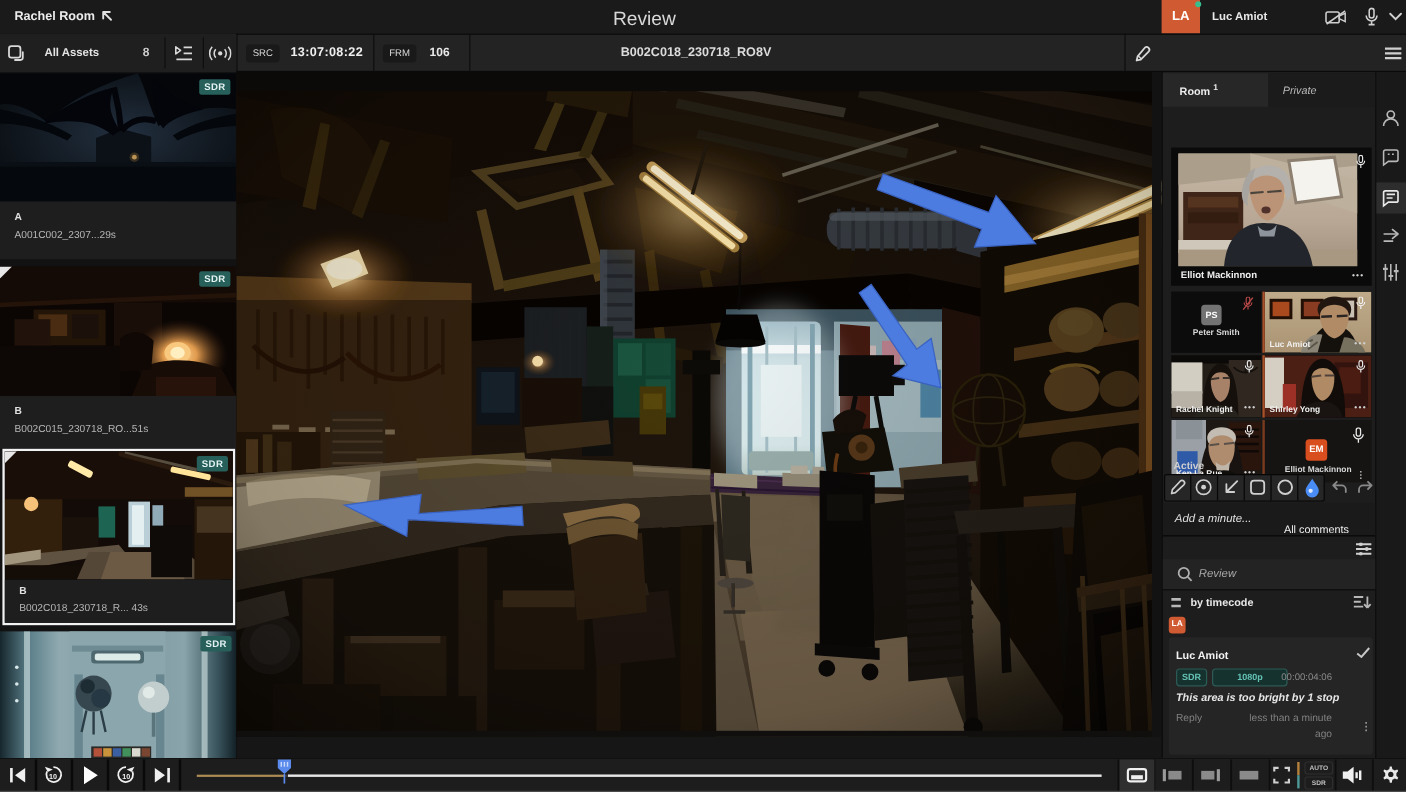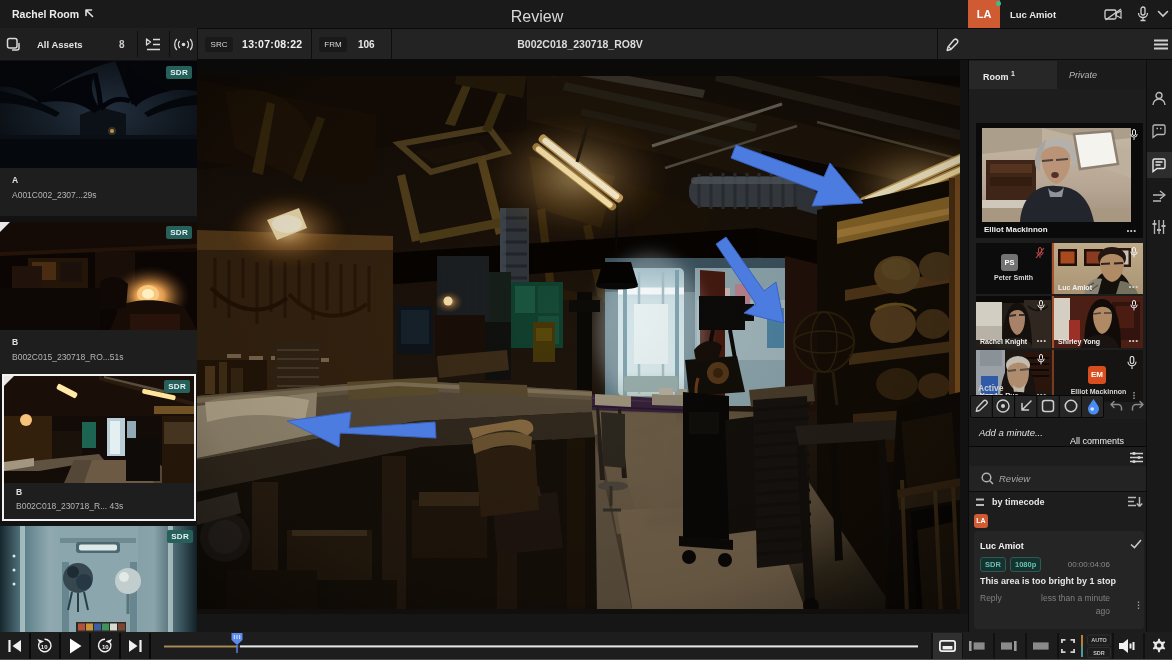--- a/index.html
+++ b/index.html
@@ -792,23 +792,23 @@
     <path d="M11.5 1 L11.5 10 M11.5 10.5 L8.8 7.5 M11.5 10.5 L14.2 7.5" stroke="#b8b8b8" stroke-width="1.5" fill="none"></path>
   </svg>
 
   <div class="abs" style="left:974px; top:514px; width:14px; height:14px; background:#d05a31; border-radius:3px; color:#fff; font-size:7px; font-weight:bold; text-align:center; line-height:14px;">LA</div>
   <div class="abs" style="left:974px; top:531px; width:170px; height:98px; background:#252525; border-radius:3px;"></div>
   <div class="abs" style="left:980px; top:541px; font-size:9px; font-weight:bold; color:#f2f2f2;">Luc Amiot</div>
   <svg class="abs" style="left:1130px; top:539px;" width="12" height="10" viewBox="0 0 12 10">
     <path d="M1 5.5 L4.5 8.5 L11 1" fill="none" stroke="#c8c8c8" stroke-width="1.6"></path>
   </svg>
   <div class="abs" style="left:980px; top:557px; background:#16322f; border:1px solid #2c5a55; border-radius:3px; color:#63c2b4; font-size:7.5px; font-weight:bold; padding:2px 4px;">SDR</div>
-  <div class="abs" style="left:1010px; top:557px; background:#16322f; border:1px solid #2c5a55; border-radius:3px; color:#63c2b4; font-size:7.5px; font-weight:bold; padding:2px 4px;">1080p</div>
+  <div class="abs" style="left:1010px; top:557px; background:#16322f; border:1px solid #2c5a55; border-radius:3px; color:#63c2b4; font-size:7.5px; font-weight:bold; padding:2px 20px;">1080p</div>
   <div class="abs" style="left:1040px; top:560px; width:70px; text-align:right; font-size:8px; color:#8a8a8a;">00:00:04:06</div>
-  <div class="abs" style="left:980px; top:576px; font-size:9px; font-weight:bold; color:#e6e6e6;">This area is too bright by 1 stop</div>
+  <div class="abs" style="left:980px; top:576px; font-size:9px; font-weight:bold; color:#e6e6e6;font-style:italic;">This area is too bright by 1 stop</div>
   <div class="abs" style="left:980px; top:593px; font-size:8.5px; color:#808080;">Reply</div>
   <div class="abs" style="left:1000px; top:593px; width:110px; text-align:right; font-size:8.5px; color:#808080;">less than a minute</div>
   <div class="abs" style="left:1000px; top:606px; width:110px; text-align:right; font-size:8.5px; color:#808080;">ago</div>
   <div class="abs" style="left:1134px; top:600px; color:#9a9a9a; font-size:9px; font-weight:bold;">⋮</div>
 
   <svg class="abs" style="left:1146px; top:60px;" width="26" height="200" viewBox="0 0 26 200">
     <rect x="1" y="92" width="25" height="26" fill="#2d2d2d"></rect>
 
     <g transform="translate(6,32)">
         <circle cx="7" cy="3.5" r="3" fill="none" stroke="#b8b8b8" stroke-width="1.4"></circle>

